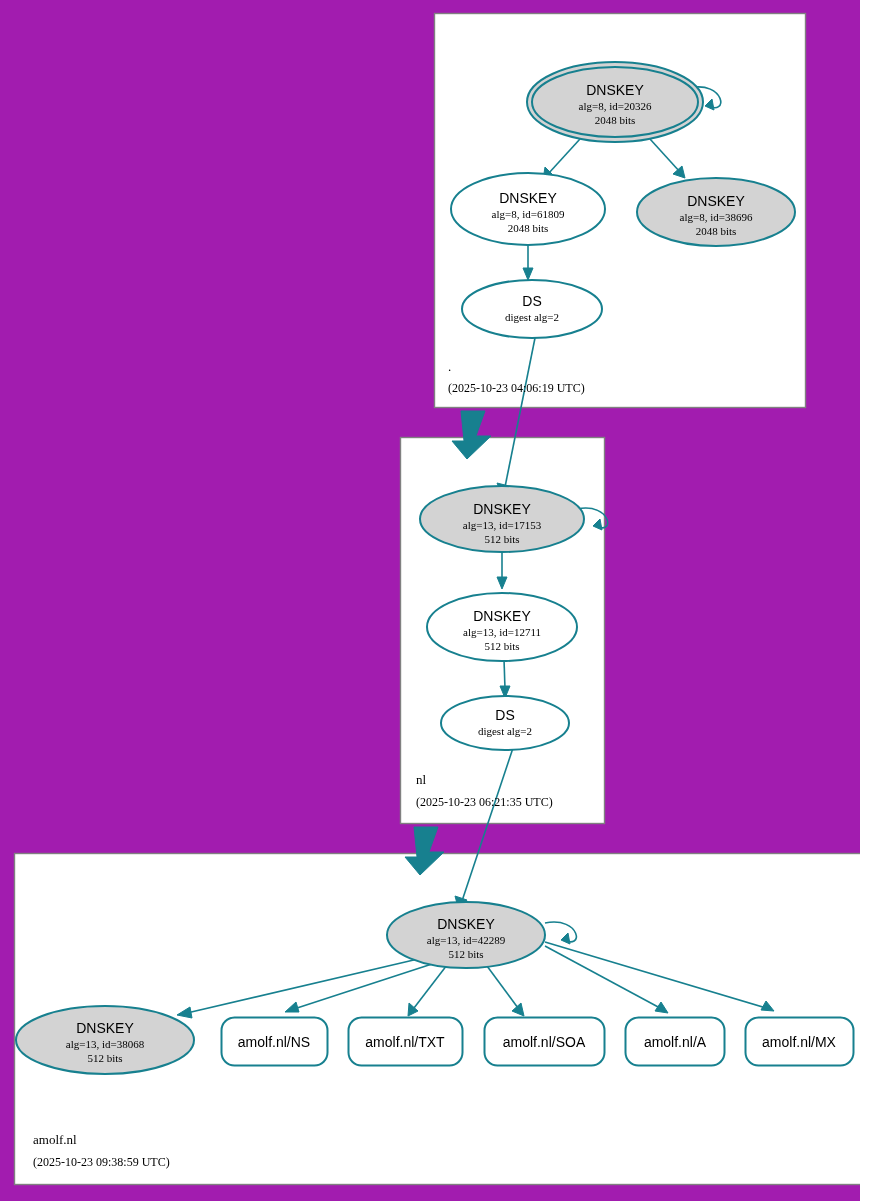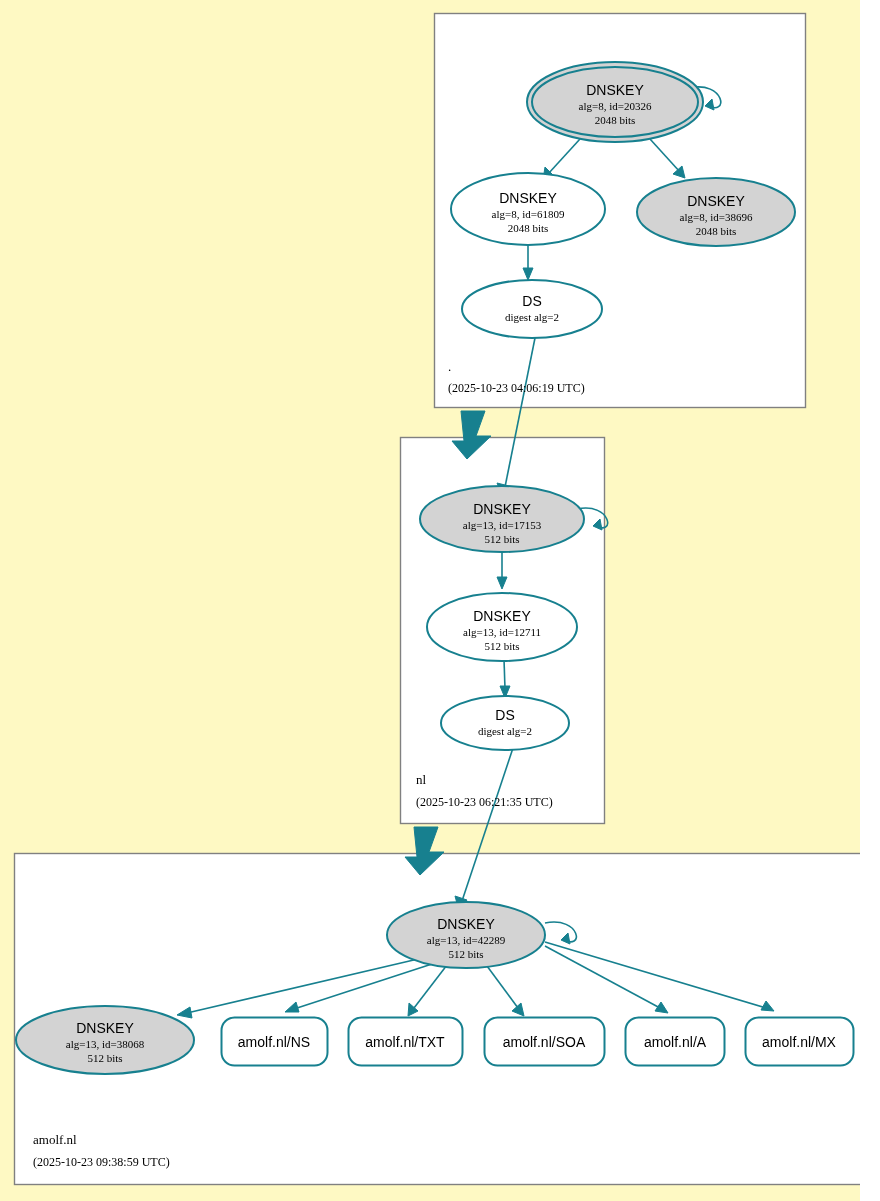--- a/index.html
+++ b/index.html
@@ -7,21 +7,21 @@
     padding: 0;
     background: #ffffff;
   }
   body {
     font-family: "Liberation Sans", sans-serif;
   }
   #canvas {
     position: relative;
     width: 860px;
     height: 1201px;
-    background: #fef9c3;
+    background: #a21caf;
     overflow: hidden;
   }
   #graph {
     position: absolute;
     left: 0;
     top: 0;
     width: 880px;
     height: 1201px;
   }
   .zone-box {

